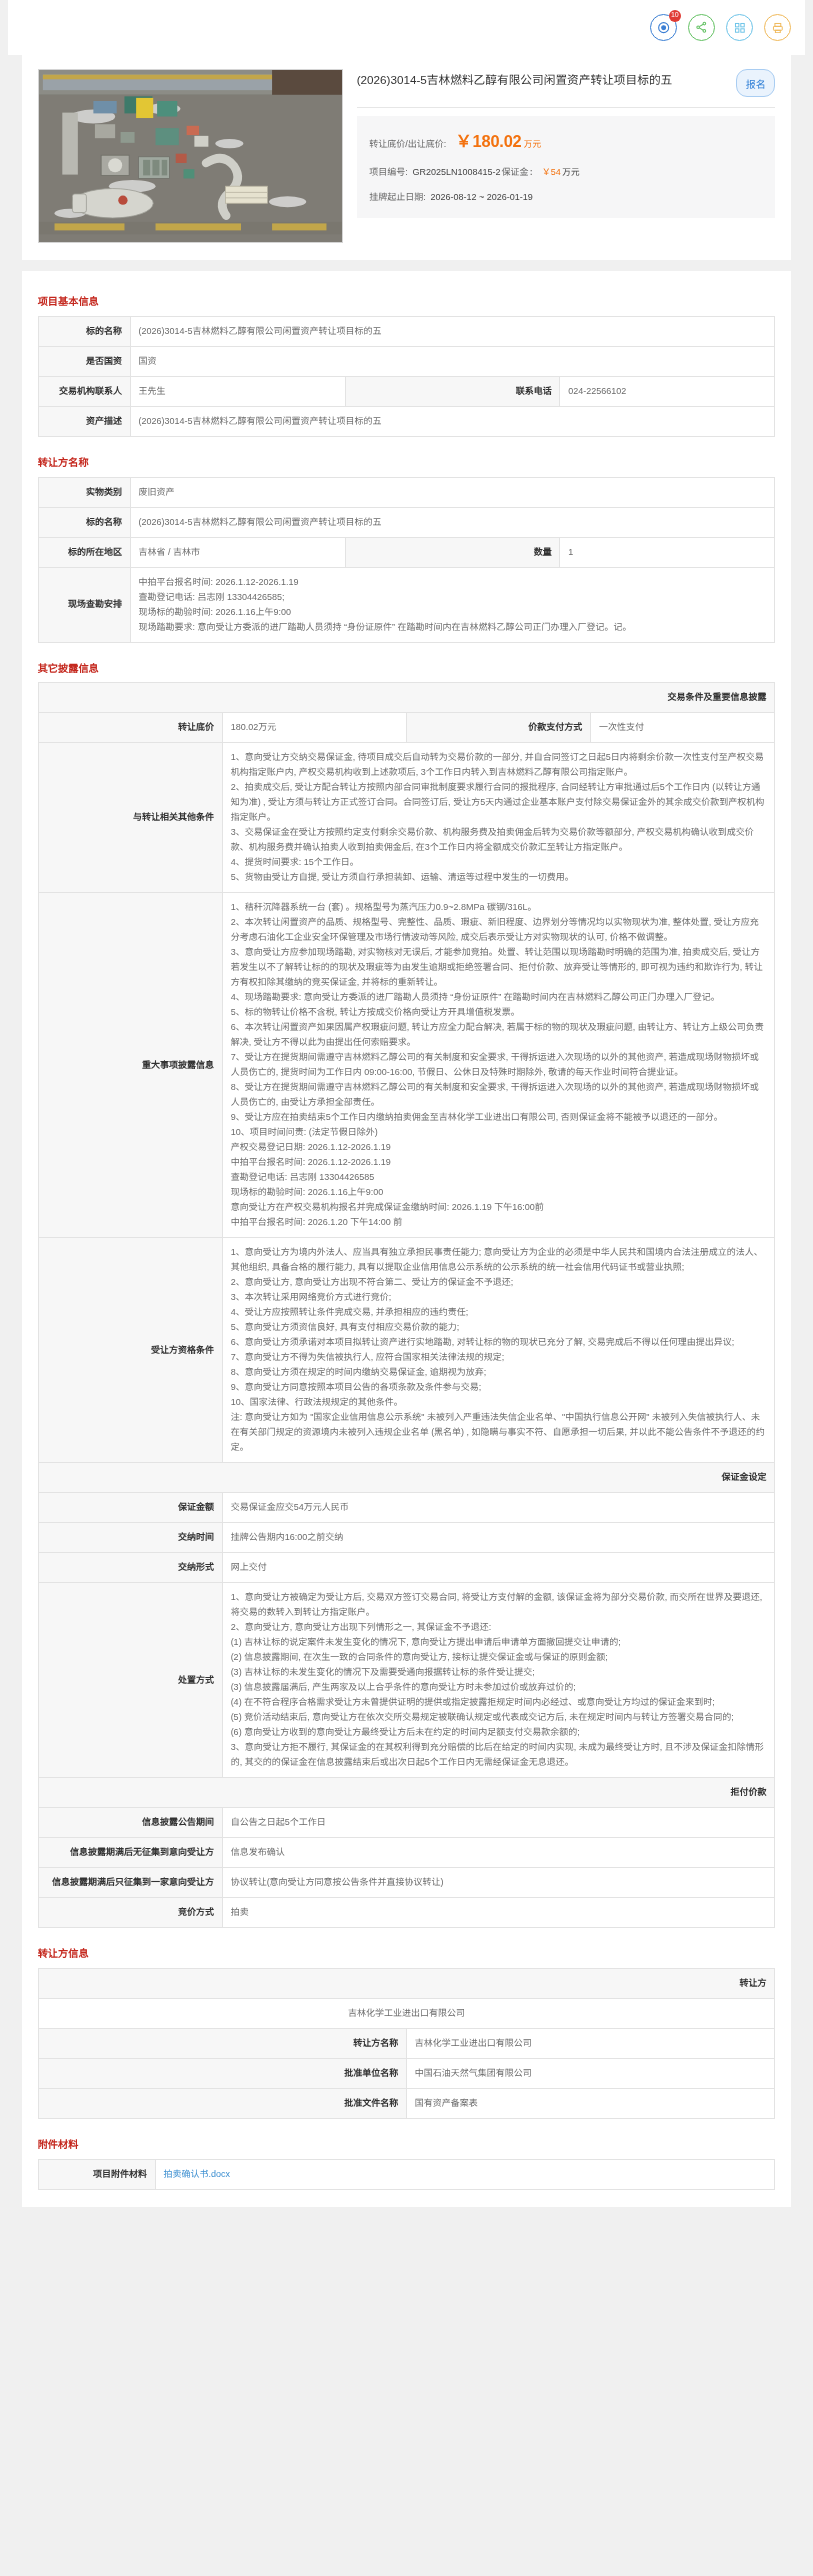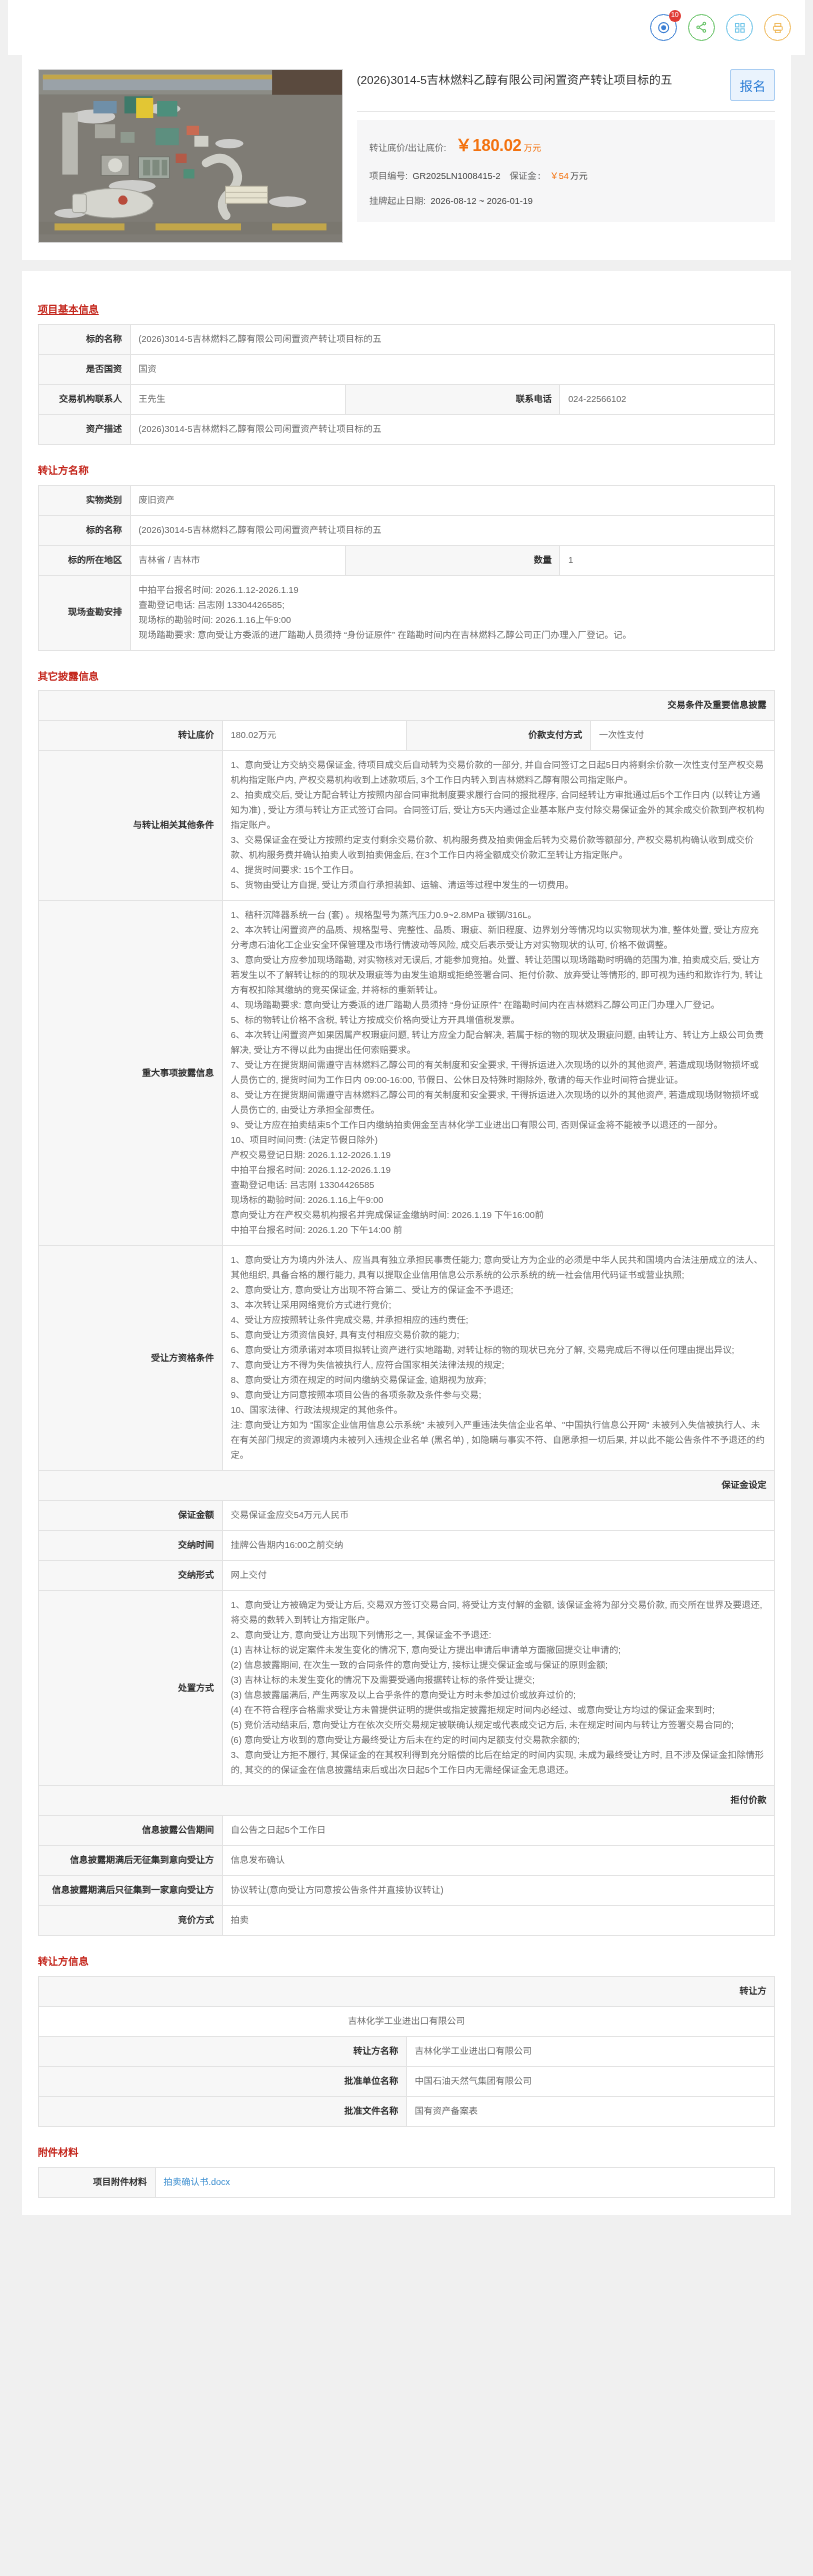--- a/index.html
+++ b/index.html
@@ -65,23 +65,23 @@
   .hero-title {
     font-size: 11.7px; line-height: 17px; color: #333;
     flex: 1; padding-top: 1.6px; font-weight: normal;
     margin: 0;
   }
   .signup-btn {
     flex: 0 0 auto;
     border: 0.8px solid #a9cdf2;
     background: #eaf3fd;
     color: #2f7fd6;
-    font-size: 13px;
+    font-size: 10px;
     padding: 5.5px 8.6px;
-    border-radius: 2px;
+    border-radius: 11px;
     cursor: pointer;
     margin-left: 6px;
   }
   .hero-divider { border-top: 0.8px solid #e6e6e6; margin: 10.2px 0 0 0; }
   .price-panel {
     background: #f6f6f7;
     padding: 12.5px 12.5px 11px 12.5px;
     margin-top: 7.8px;
   }
   .price-row { display: flex; align-items: baseline; margin-bottom: 12.5px; font-size: 9px; color: #666; }
@@ -93,21 +93,21 @@
   .price-warn { color: #f3720f; margin-left: 7.8px; }
   .price-warn-unit { color: #444; font-size: 8.6px; margin-left: 1.6px; }
 
   
   .sec-title {
     color: #c4271d;
     font-size: 10.2px;
     font-weight: bold;
     margin: 17px 0 7.8px 0;
   }
-  .sec-title:first-child { margin-top: 16px; text-decoration: underline; }
+  .sec-title:first-child { margin-top: 8px; }
 
   
   table.kv {
     width: 100%;
     border-collapse: collapse;
     font-size: 9px;
     table-layout: fixed;
   }
   table.kv th, table.kv td {
     border: 0.8px solid #e3e3e3;
@@ -236,21 +236,21 @@
         <div class="price-panel">
           <div class="price-row">
             <span class="price-label">转让底价/出让底价:</span>
             <span class="price-big">￥</span>
             <span class="price-big" style="margin-left:0.8px;">180.02</span>
             <span class="price-unit">万元</span>
           </div>
           <div class="price-row">
             <span class="price-label">项目编号:</span>
             <span class="price-val">GR2025LN1008415-2</span>
-            <span class="price-label" style="margin-left:9px;font-family:Liberation Mono, monospace;">保证金:</span>
+            <span class="price-label" style="margin-left:1px;font-family:Liberation Mono, monospace;">保证金:</span>
             <span class="price-warn">￥</span>
             <span class="price-warn" style="margin-left:0;">54</span>
             <span class="price-warn-unit">万元</span>
           </div>
           <div class="price-row">
             <span class="price-label">挂牌起止日期:</span>
             <span class="price-val">2026-08-12 ~ 2026-01-19</span>
           </div>
         </div>
       </div>

